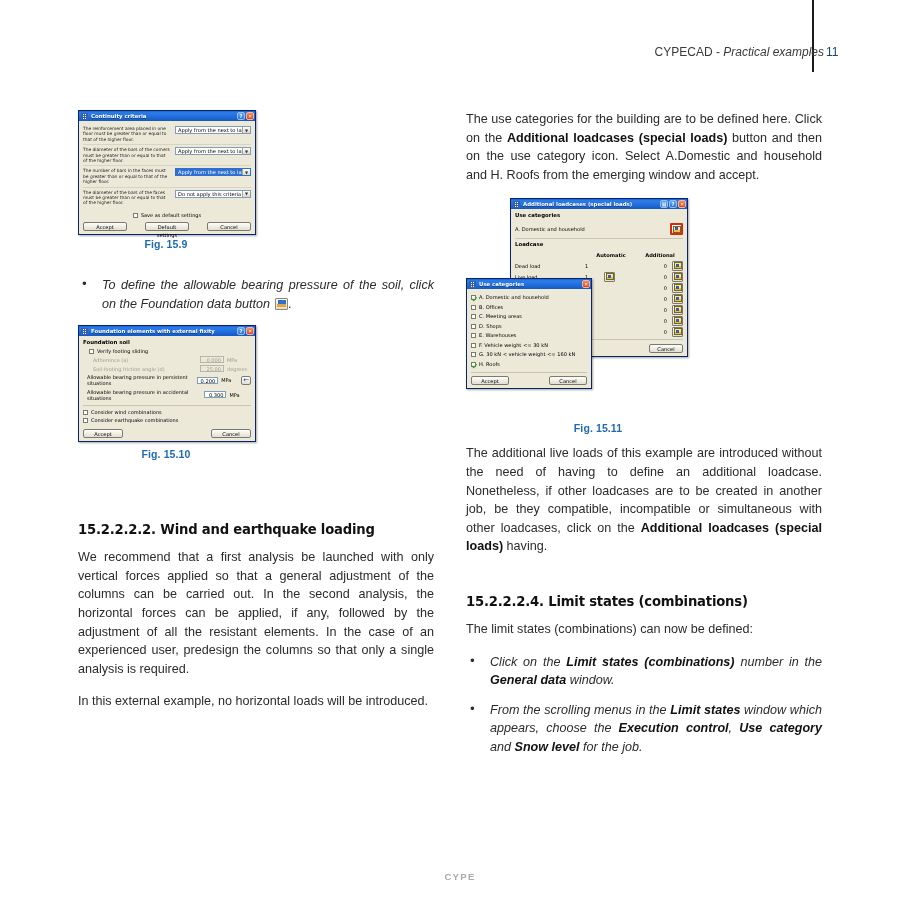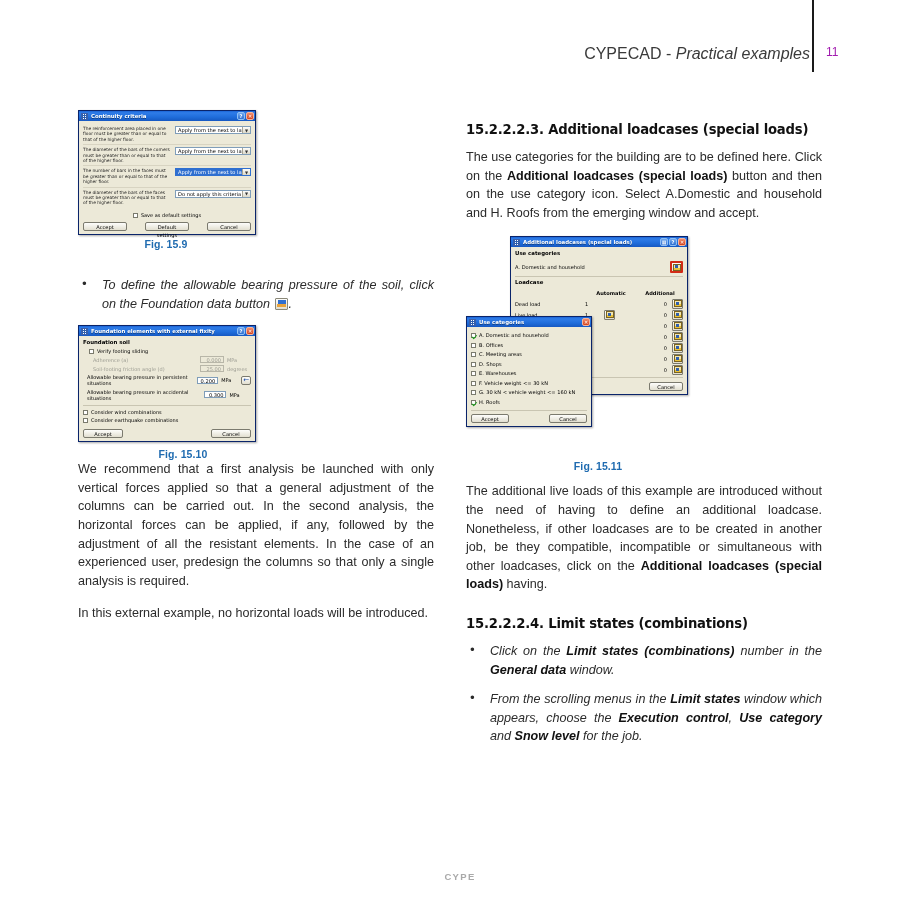--- a/index.html
+++ b/index.html
@@ -12,28 +12,28 @@
     overflow:hidden;
   }
 
   
   #header { position:absolute; left:0; top:0; width:920px; height:80px; }
   #header-rule {
     position:absolute; left:812px; top:0px; width:2px; height:72px;
     background:#1a1a1a;
   }
   #header-title {
-    position:absolute; right:110px; top:45px;
-    font-size:16px; color:#3a3a3a; white-space:nowrap;
+    position:absolute; right:96px; top:45px;
+    font-size:12px; color:#3a3a3a; white-space:nowrap;
     text-align:right;
   }
   #header-title .ital { font-style:italic; }
   #header-page {
     position:absolute; left:826px; top:45px;
-    font-size:12px; color:#a21caf;
+    font-size:12px; color:#0c4a6e;
   }
 
   
   .col { position:absolute; top:110px; width:356px; }
   #col-left  { left:78px; }
   #col-right { left:466px; }
 
   h2.sec {
     font-family:"DejaVu Sans", sans-serif;
     font-size:13.2px; font-weight:bold; color:#111;
@@ -352,30 +352,30 @@
         </div>
         <div style="font-size:5px;margin:2px 0;">
           <span class="cbx"></span><span>Consider earthquake combinations</span>
         </div>
         <div class="btnrow">
           <span class="btn">Accept</span>
           <span class="btn">Cancel</span>
         </div>
       </div>
     </div>
-    <div class="figcap" style="position:absolute;top:117px;left:17px;width:176px;">Fig. 15.10</div>
+    <div class="figcap" style="position:absolute;top:117px;left:0;width:176px;">Fig. 15.10</div>
   </div>
 
+  <h2 class="sec" style="margin-top:62px;">15.2.2.2.2. Wind and earthquake loading</h2>
   <p class="body">We recommend that a first analysis be launched with only vertical forces applied so that a general adjustment of the columns can be carried out. In the second analysis, the horizontal forces can be applied, if any, followed by the adjustment of all the resistant elements. In the case of an experienced user, predesign the columns so that only a single analysis is required.</p>
   <p class="body">In this external example, no horizontal loads will be introduced.</p>
 </div>
 
 <div class="col" id="col-right">
 
-  <h2 class="sec" style="margin-top:12px;">15.2.2.2.3. Additional loadcases (special loads)</h2>
   <p class="body"><span>The use categories for the building are to be defined here. Click on the </span><b>Additional loadcases (special loads)</b><span> button and then on the use category icon. Select A.Domestic and household and H. Roofs from the emerging window and accept.</span></p>
 
   <div class="fig-wrap" style="height:232px;margin-top:14px;">
 
     <div class="dlg" id="dlg-addload">
       <div class="tbar">
         <span class="tico"></span>
         <span class="ttxt">Additional loadcases (special loads)</span>
         <span class="tbtns">
           <span class="tb">▦</span>
@@ -517,21 +517,22 @@
           <span class="btn">Cancel</span>
         </div>
       </div>
     </div>
 
     <div class="figcap" style="position:absolute;top:218px;left:44px;width:176px;">Fig. 15.11</div>
   </div>
 
   <p class="body" style="margin-top:14px;"><span>The additional live loads of this example are introduced without the need of having to define an additional loadcase. Nonetheless, if other loadcases are to be created in another job, be they compatible, incompatible or simultaneous with other loadcases, click on the </span><b>Additional loadcases (special loads)</b><span> having.</span></p>
 
-  <h2 class="sec" style="margin-top:22px;">15.2.2.2.4. Limit states (combinations)</h2>
+  <h2 class="sec" style="margin-top:38px;">15.2.2.2.4. Limit states (combinations)</h2>
+  <p class="body">The limit states (combinations) can now be defined:</p>
 
   <ul class="bullets">
     <li><span>Click on the </span><b>Limit states (combinations)</b><span> number in the </span><b>General data</b><span> window.</span></li>
     <li><span>From the scrolling menus in the </span><b>Limit states</b><span> window which appears, choose the </span><b>Execution control</b><span>, </span><b>Use category</b><span> and </span><b>Snow level</b><span> for the job.</span></li>
   </ul>
 </div>
 
 <div id="footer">
   <div id="footer-logo">CYPE</div>
 </div>

